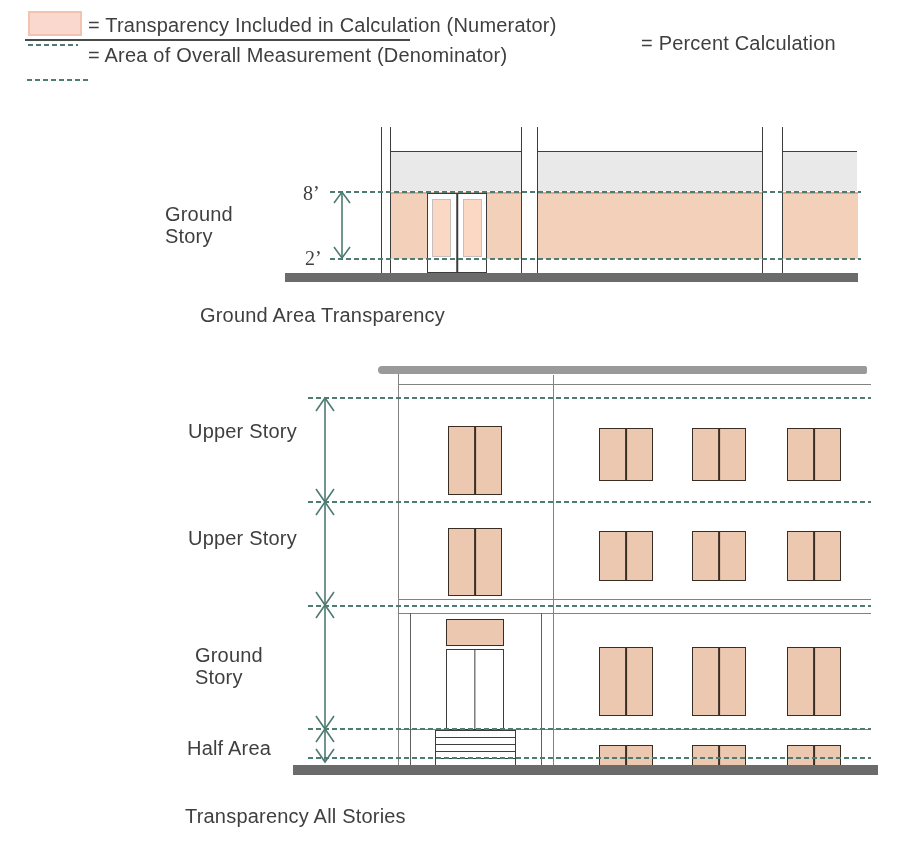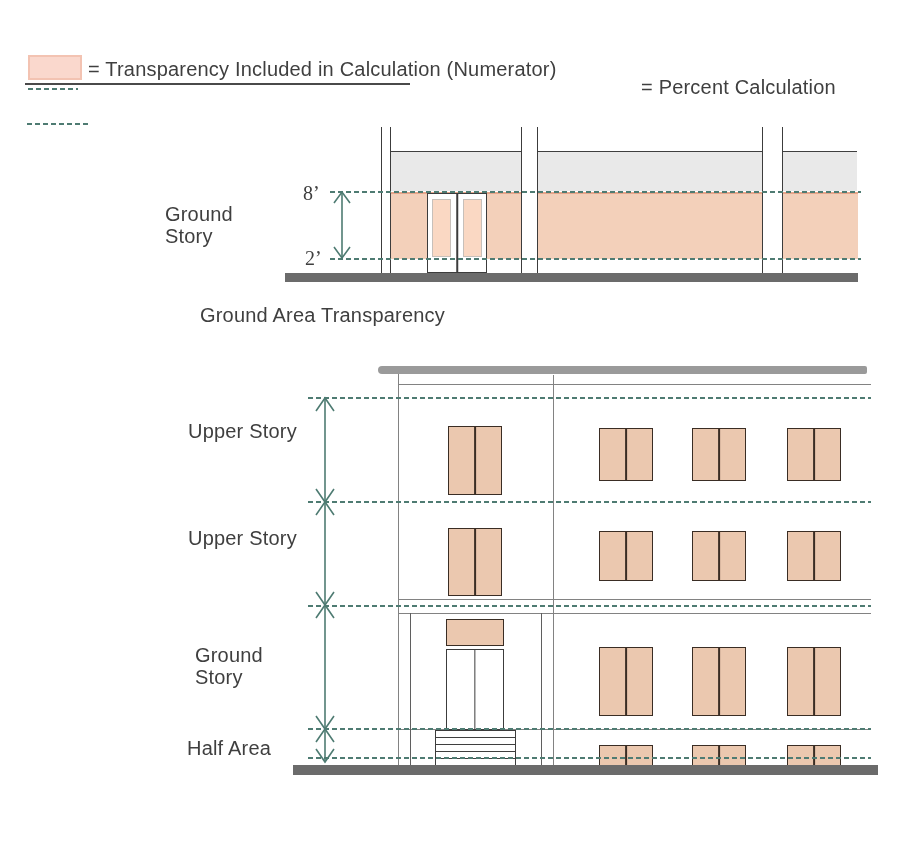--- a/index.html
+++ b/index.html
@@ -18,25 +18,26 @@
   .win{position:absolute;background:#ebc8af;border:1.6px solid #3a2d24;box-sizing:border-box;}
   .win .mull{position:absolute;left:50%;top:0;bottom:0;width:1.8px;transform:translateX(-50%);background:#3a2d24;}
   .groundbar{position:absolute;background:#6b6b6b;}
   svg{position:absolute;overflow:visible;}
 </style>
 </head>
 <body>
 
 <div class="stage">
 
-  <div class="abs" style="left:0;top:0;width:901px;height:95px;margin-top:44px;">
+  <div class="abs" style="left:0;top:0;width:901px;height:95px;">
     <div class="abs" style="left:28px;top:11px;width:54px;height:25px;background:#fad8cd;border:2px solid #f3c3b2;box-sizing:border-box;"></div>
     <div class="t" style="left:88px;top:14px;">= Transparency Included in Calculation (Numerator)</div>
     <div class="abs" style="left:25px;top:39px;width:385px;height:1.6px;background:#4a4a4a;"></div>
     <div class="dash" style="left:28px;top:44px;width:50px;"></div>
+    <div class="t" style="left:88px;top:44px;">= Area of Overall Measurement (Denominator)</div>
     <div class="dash" style="left:27px;top:79px;width:61px;"></div>
     <div class="t" style="left:641px;top:32px;">= Percent Calculation</div>
   </div>
 
   <div class="abs" style="left:0;top:110px;width:901px;height:230px;">
 
     <div class="abs" style="left:391px;top:40.5px;width:466px;height:1.5px;background:#3f3f3f;"></div>
     <div class="abs" style="left:391px;top:42px;width:466px;height:39px;background:#e9e9e9;"></div>
 
     <div class="abs" style="left:391px;top:81.5px;width:467px;height:67px;background:#f3d0ba;border-top:2px solid #e6a68b;box-sizing:border-box;"></div>
@@ -160,15 +161,16 @@
     </svg>
 
     <div class="t" style="left:188px;top:412px;">Upper Story</div>
     <div class="t" style="left:188px;top:519px;">Upper Story</div>
     <div class="t" style="left:195px;top:636px;">
       <div>Ground</div>
       <div>Story</div>
     </div>
     <div class="t" style="left:187px;top:729px;">Half Area</div>
 
+    <div class="t" style="left:185px;top:797px;">Transparency All Stories</div>
   </div>
 
 </div>
 
 </body></html>

